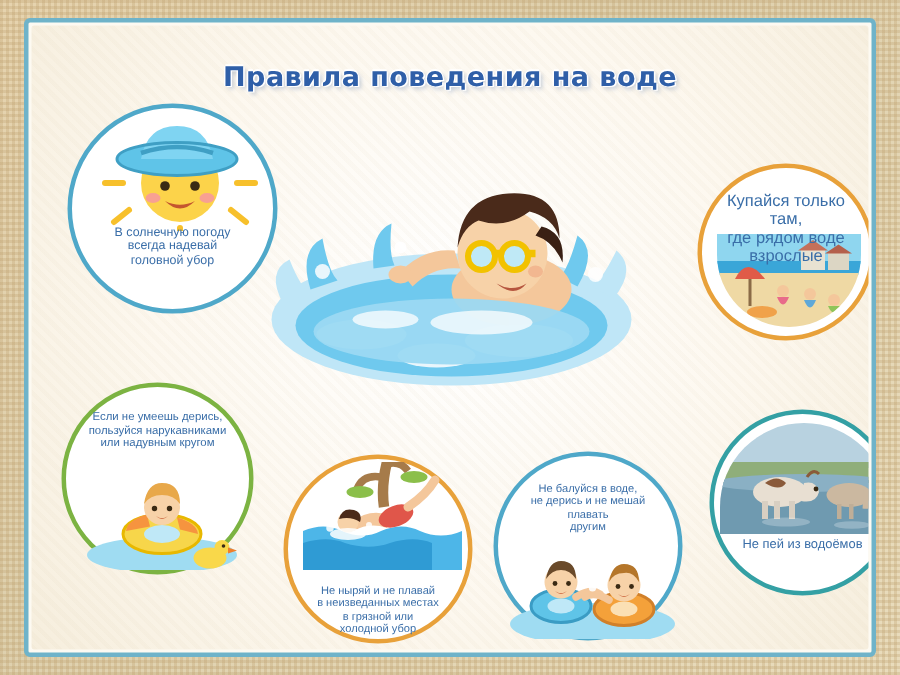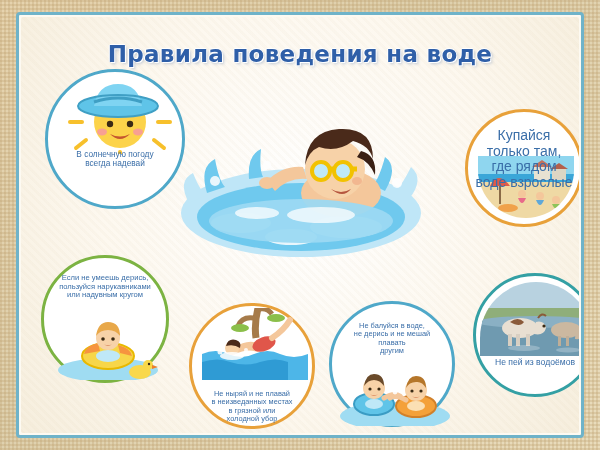--- a/index.html
+++ b/index.html
@@ -61,21 +61,21 @@
   }
 
   
   .title {
     position: absolute;
     left: 0; top: 24px;
     width: 558px;
     text-align: center;
     font-family: "DejaVu Sans", sans-serif;
     font-weight: bold;
-    font-size: 23px;
+    font-size: 18px;
     letter-spacing: .3px;
     color: #2f5fa8;
     text-shadow:
       1px 1px 0 #ffffff,
       -1px 0 0 #ffffff,
       0 -1px 0 #ffffff,
       2px 2px 3px rgba(90,120,170,.35);
     z-index: 30;
   }
 
@@ -112,21 +112,21 @@
   .art {
     position: absolute;
     overflow: hidden;
   }
 
   
   #bubble-sun      { left: 24px;  top: 52px;  width: 140px; height: 140px; }
   #bubble-sun .txt { top: 78px; font-size: 8.3px; }
 
   #bubble-adults      { left: 444px; top: 92px; width: 118px; height: 118px; }
-  #bubble-adults .txt { top: 16px; font-size: 14px; }
+  #bubble-adults .txt { top: 16px; font-size: 11px; }
 
   #bubble-armbands      { left: 20px;  top: 238px; width: 128px; height: 128px; }
   #bubble-armbands .txt { top: 16px; font-size: 7.6px; }
 
   #bubble-dive      { left: 168px; top: 286px; width: 126px; height: 126px; }
   #bubble-dive .txt { top: 84px; font-size: 7.4px; }
 
   #bubble-play      { left: 308px; top: 284px; width: 126px; height: 126px; }
   #bubble-play .txt { top: 18px; font-size: 7.4px; }
 
@@ -223,20 +223,21 @@
           <circle cx="46" cy="46" r="3.2" fill="#3a2a14"></circle>
           <circle cx="66" cy="46" r="3.2" fill="#3a2a14"></circle>
           <ellipse cx="38" cy="54" rx="5" ry="3.4" fill="#f79a9a" opacity=".9"></ellipse>
           <ellipse cx="74" cy="54" rx="5" ry="3.4" fill="#f79a9a" opacity=".9"></ellipse>
           <path d="M46 56 q10 10 20 0 q-10 5 -20 0z" fill="#c4562f"></path>
         </svg>
       </div>
       <div class="txt">
         <div>В солнечную погоду</div>
         <div>всегда надевай</div>
+        <div>головной убор</div>
       </div>
     </div>
 
     <div class="bubble b-orange" id="bubble-adults">
       <div class="art" style="left:10px; top:44px; width:96px; height:62px; border-radius:0 0 48px 48px;">
         <svg viewBox="0 0 96 62" width="96" height="62">
           <rect x="0" y="0" width="96" height="20" fill="#8fd6ef"></rect>
           <rect x="0" y="18" width="96" height="10" fill="#3aa6d8"></rect>
           <rect x="0" y="26" width="96" height="36" fill="#efd9a4"></rect>
 

